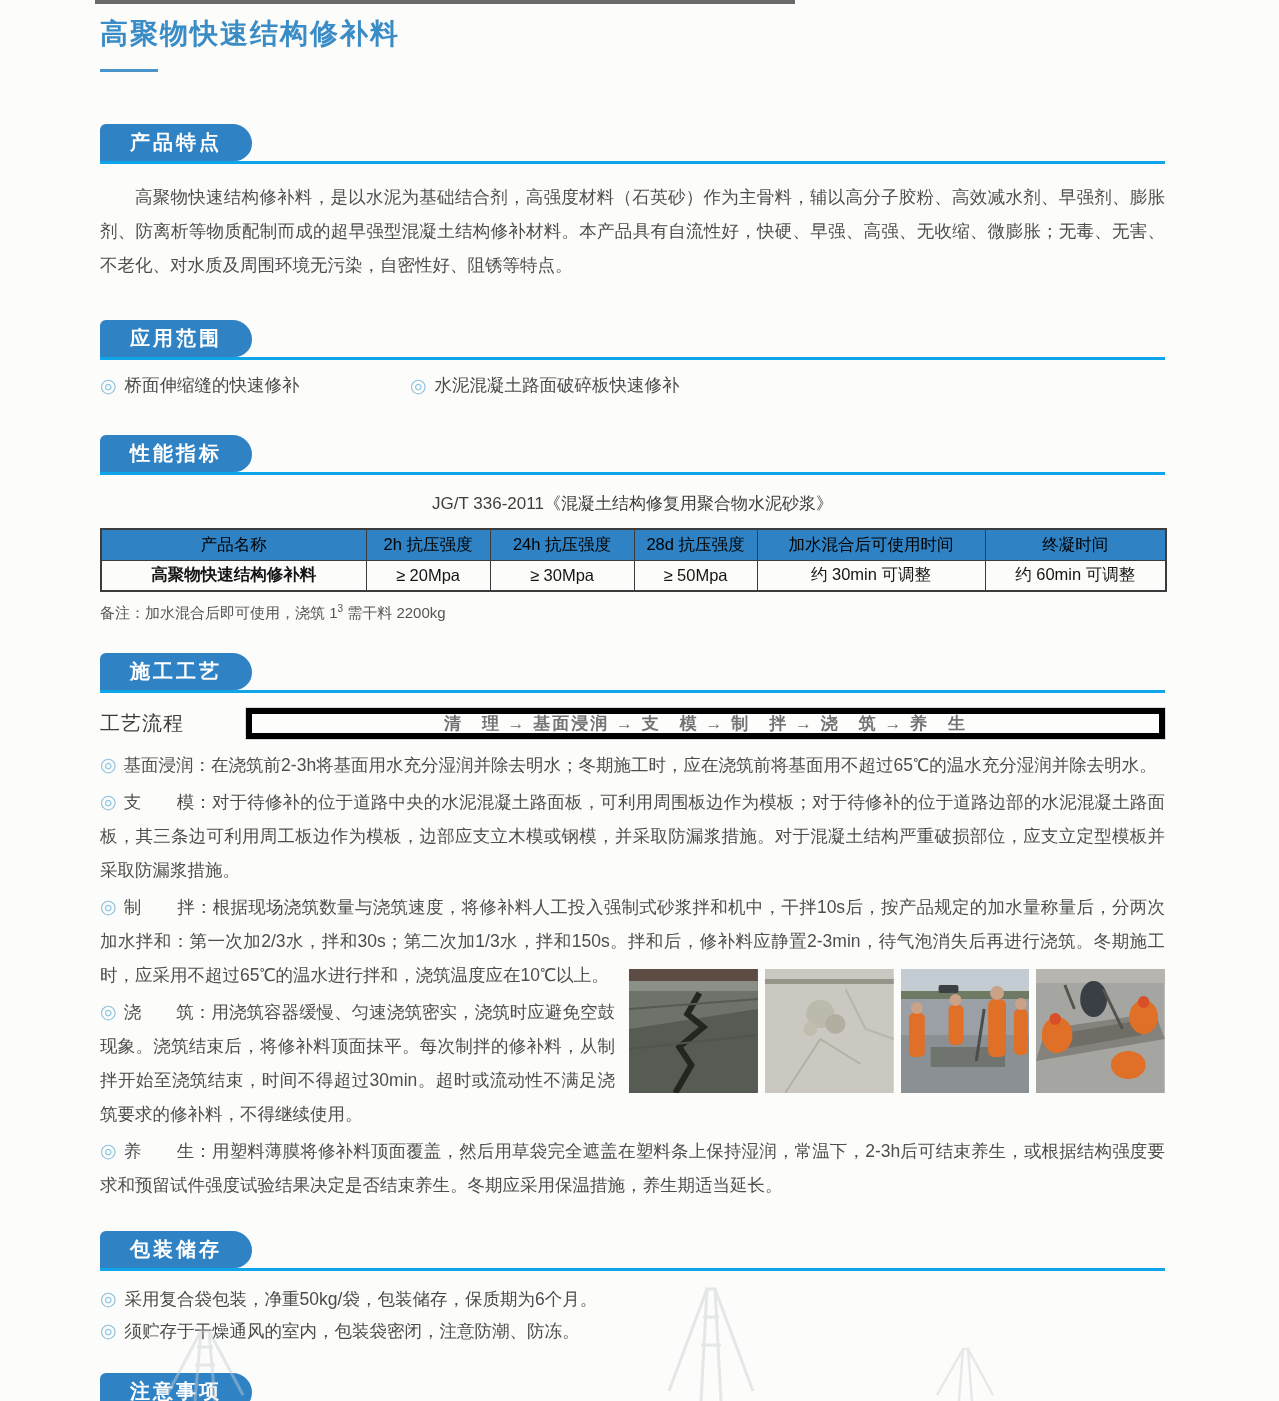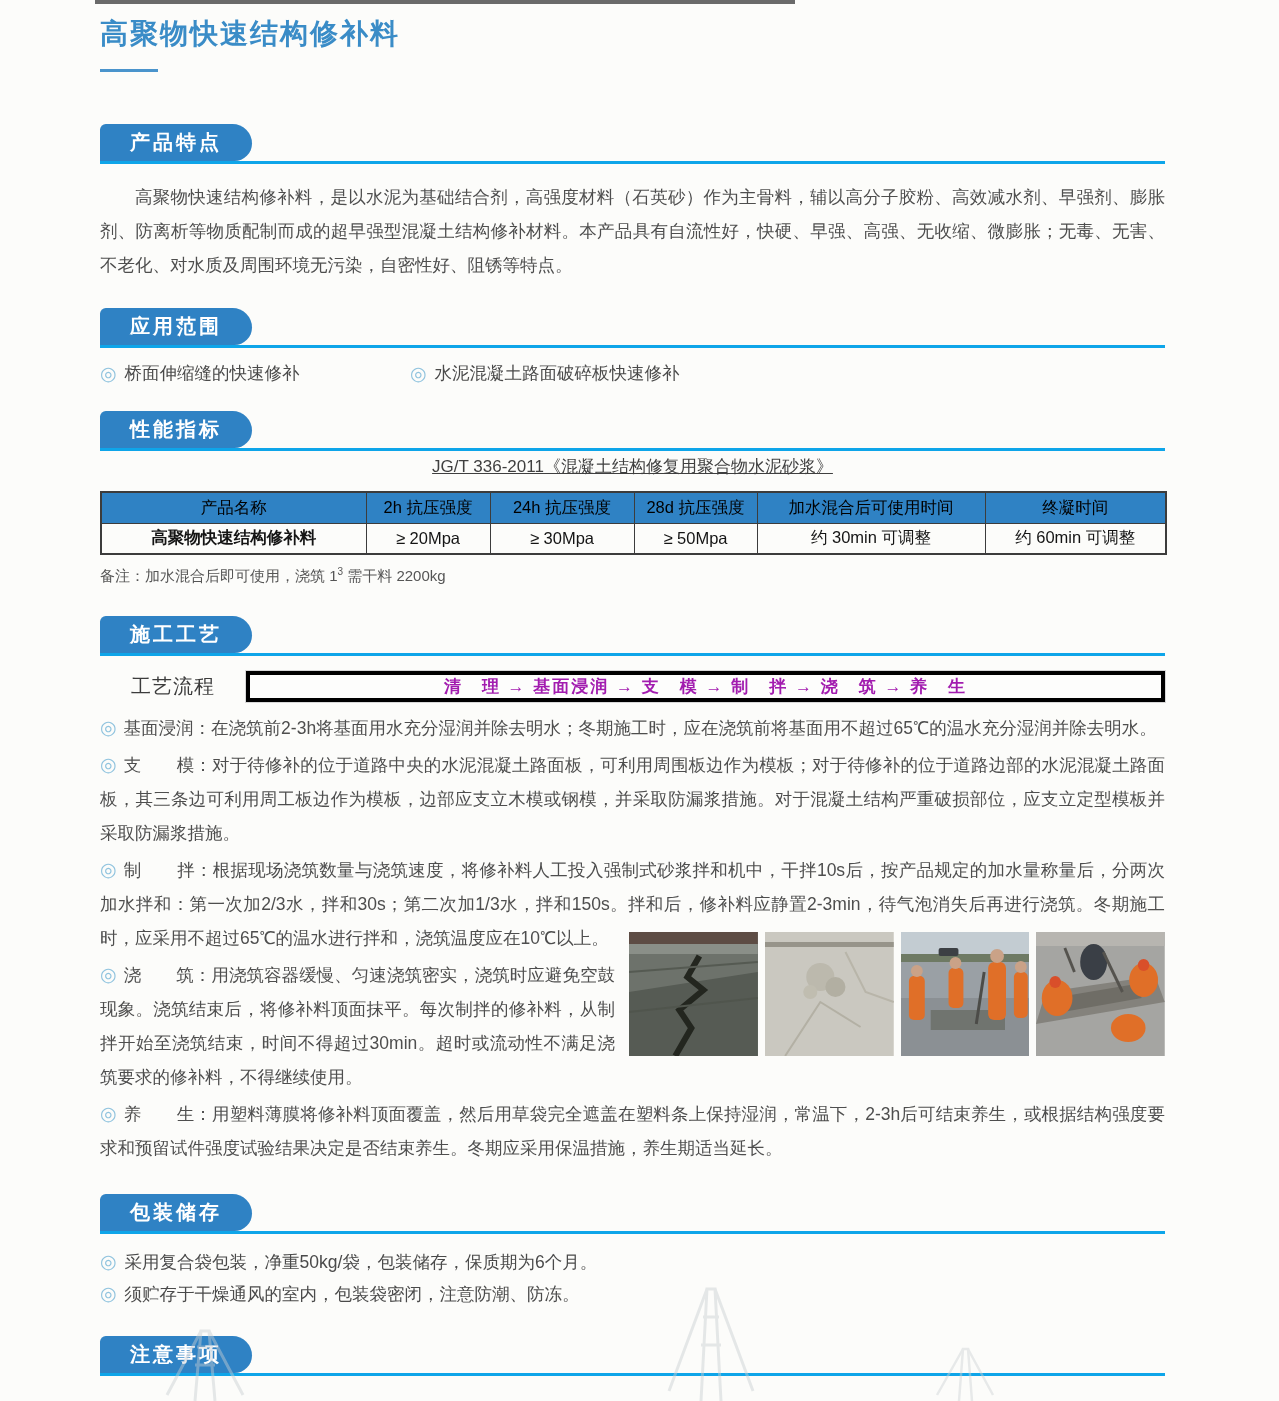--- a/index.html
+++ b/index.html
@@ -26,53 +26,53 @@
     width:152px; height:37px; background:#2f82c4; color:#fff;
     font-size:20px; font-weight:bold; letter-spacing:3px;
     display:flex; align-items:center; justify-content:center;
     border-radius:6px 20px 18px 0;
   }
 
   .body-text { font-size:17.5px; line-height:34px; color:#4e4e4e; text-align:justify; }
   .features-para { margin-top:16px; text-indent:2em; }
 
   .mt-features { margin-top:52px; }
-  .mt-sec { margin-top:26px;text-align:right; }
+  .mt-sec { margin-top:38px;text-align:right; }
 
   .app-row { display:flex; margin-top:13px; font-size:17.5px; color:#4a4a4a; }
   .app-item { display:flex; align-items:center; }
   .app-item.first { width:310px; }
 
   .dot { color:#8fc3de; font-size:19px; margin-right:8px; flex:none; }
   .dot.inline { display:inline; margin-right:7px; }
 
-  .standard-line { margin-top:4px; text-align:center; font-size:17px; color:#3f3f3f;text-decoration:underline; }
+  .standard-line { margin-top:17px; text-align:center; font-size:17px; color:#3f3f3f; }
 
   table.perf {
     margin-top:13px; border-collapse:collapse; width:1065px; table-layout:fixed;
     border:2px solid #3c3c3c;
   }
   table.perf th, table.perf td {
     border:1px solid #3c3c3c; height:31px; text-align:center; vertical-align:middle;
     font-size:16.5px; padding:0 4px; overflow:hidden; white-space:nowrap;
   }
   table.perf th { background:#2f82c4; color:#000000; font-weight:normal; }
   table.perf td { color:#141414; }
   table.perf td.pname { font-weight:bold; }
   .c1{width:265px}.c2{width:124px}.c3{width:144px}.c4{width:123px}.c5{width:228px}.c6{width:181px}
 
   .note-line { margin-top:11px; font-size:15px; color:#555; }
   .note-line sup { font-size:10px; }
 
-  .flow-row { display:flex; align-items:center; margin-top:15px;text-align:center; }
+  .flow-row { display:flex; align-items:center; margin-top:15px; }
   .flow-label { width:146px; font-size:20px; color:#3c3c3c; letter-spacing:1px; flex:none; }
   .flow-box {
-    flex:1; height:31px; border:4px solid #000000; background:#fdfdfc;
+    flex:1; height:31px; border:6px solid #000000; background:#fdfdfc;
     display:flex; align-items:center; justify-content:center;
-    font-size:17px; font-weight:bold; color:#a21caf; letter-spacing:2px;
+    font-size:17px; font-weight:bold; color:#737373; letter-spacing:2px;
     box-shadow:0 0 0 1px #d8d8d8;
   }
 
   .steps { margin-top:9px; }
   .steps p { margin:3px 0; }
 
   .photo-strip {
     float:right; width:536px; height:124px;
     margin:-26px 0 0 14px; display:flex; gap:7px;
   }

